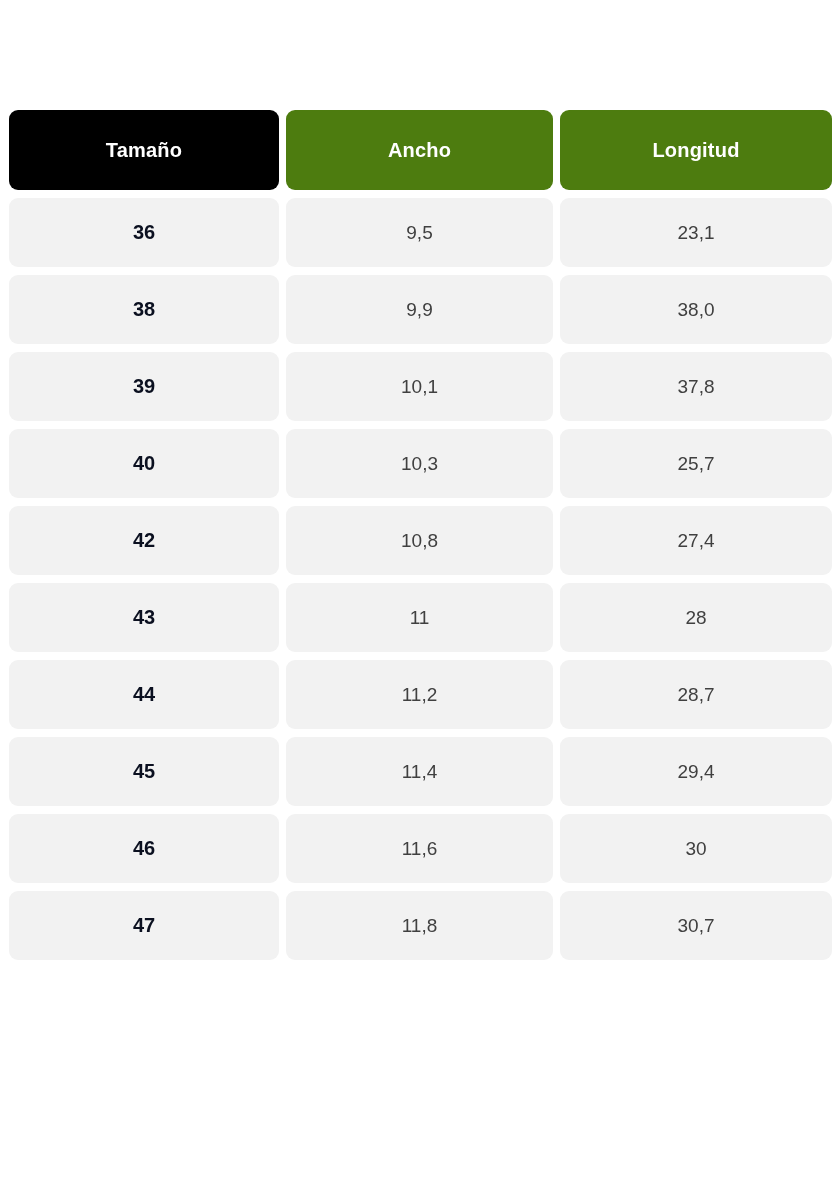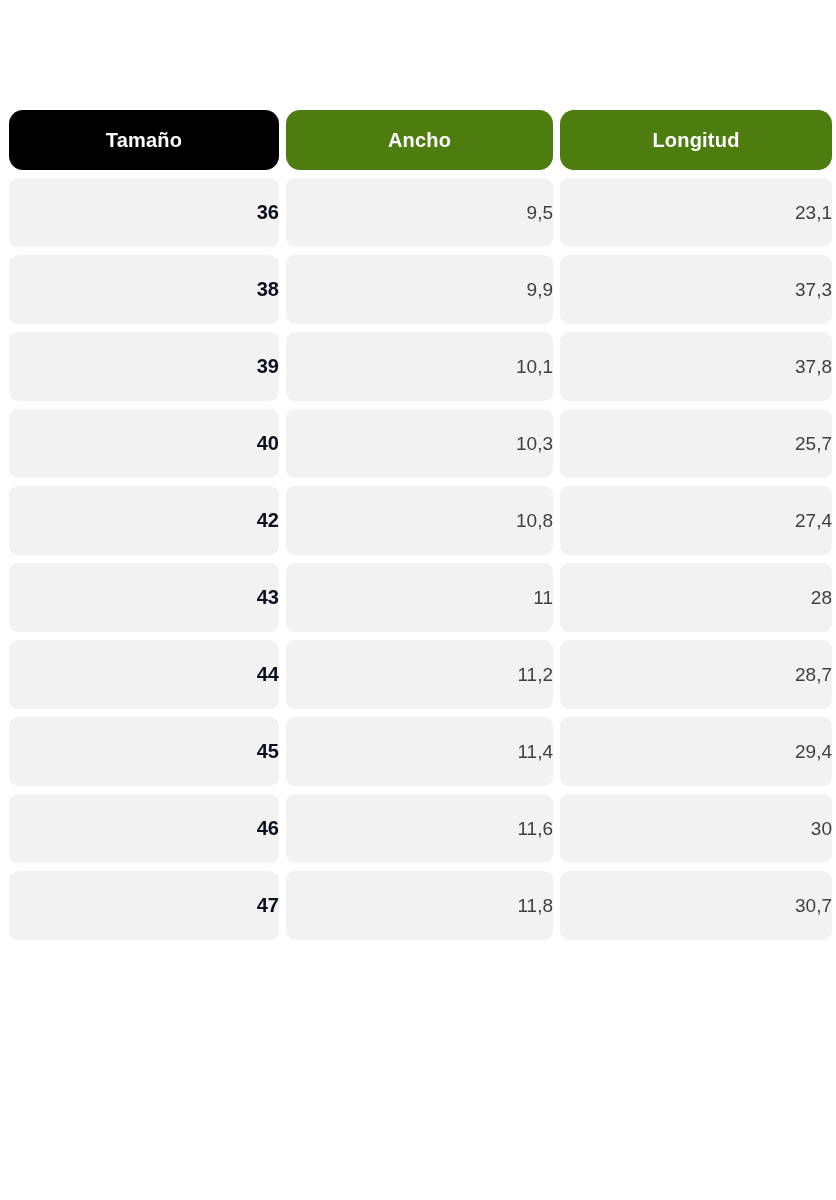--- a/index.html
+++ b/index.html
@@ -29,23 +29,23 @@
     border-spacing: 7px 8px;
     margin: -8px -7px;
     table-layout: fixed;
   }
 
   .size-table col.col-size   { width: 270px; }
   .size-table col.col-width  { width: 267px; }
   .size-table col.col-length { width: 272px; }
 
   thead th {
-    height: 60px;
+    height: 80px;
     padding: 0;
-    border-radius: 14px;
+    border-radius: 9px;
     text-align: center;
     vertical-align: middle;
     color: #ffffff;
     font-size: 20px;
     font-weight: bold;
     letter-spacing: 0.2px;
   }
 
   th.head-size {
     background: #000000;
@@ -53,21 +53,21 @@
   th.head-width,
   th.head-length {
     background: #4d7c0f;
   }
 
   tbody td {
     height: 69px;
     padding: 0;
     border-radius: 9px;
     background: #f2f2f2;
-    text-align: right;
+    text-align: center;
     vertical-align: middle;
     font-size: 19px;
   }
 
   td.cell-size {
     font-weight: bold;
     color: #0b1020;
     font-size: 20px;
   }
 
@@ -96,21 +96,21 @@
     </thead>
     <tbody>
       <tr>
         <td class="cell-size">36</td>
         <td class="cell-width">9,5</td>
         <td class="cell-length">23,1</td>
       </tr>
       <tr>
         <td class="cell-size">38</td>
         <td class="cell-width">9,9</td>
-        <td class="cell-length">37,3</td>
+        <td class="cell-length">38,0</td>
       </tr>
       <tr>
         <td class="cell-size">39</td>
         <td class="cell-width">10,1</td>
         <td class="cell-length">37,8</td>
       </tr>
       <tr>
         <td class="cell-size">40</td>
         <td class="cell-width">10,3</td>
         <td class="cell-length">25,7</td>

